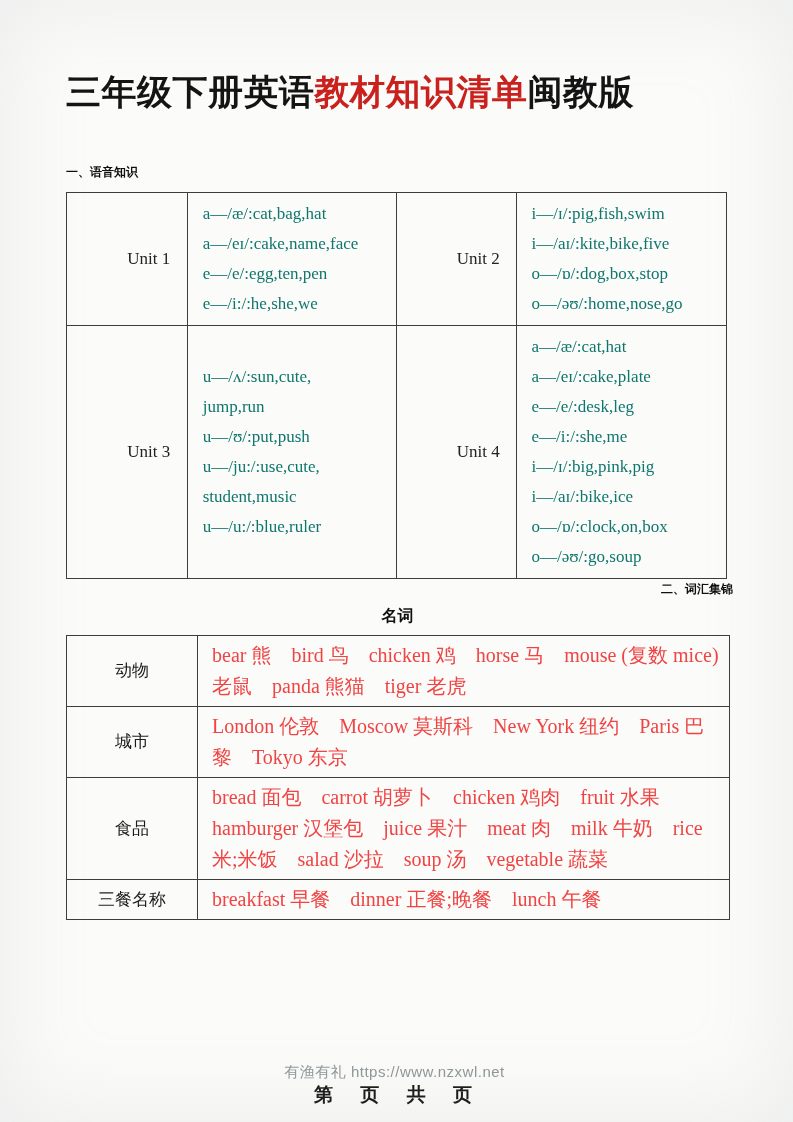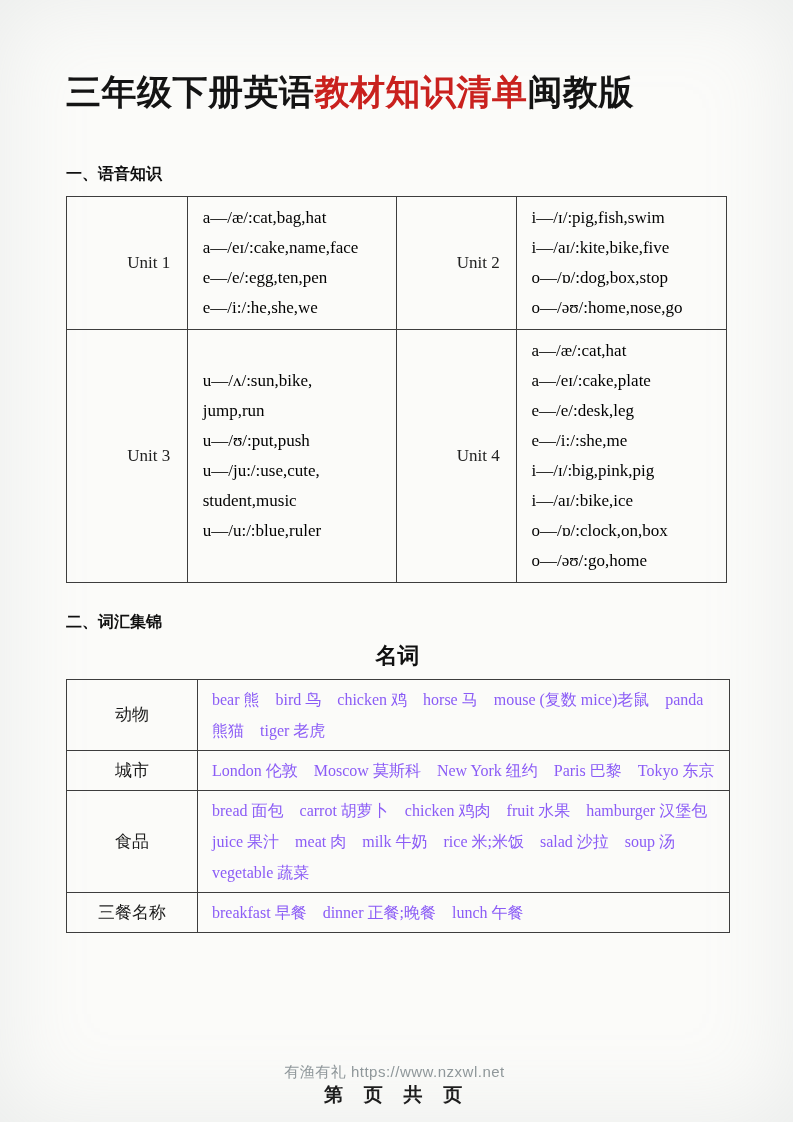--- a/index.html
+++ b/index.html
@@ -22,26 +22,26 @@
     font-size:35px;
     line-height:1.25;
     white-space:nowrap;
     color:#141414;
     letter-spacing:0.5px;
   }
   .title .red{color:#c9211e;}
   .sec-heading{
     font-family:"Liberation Sans","DejaVu Sans",sans-serif;
     font-weight:700;
-    font-size:16px;
+    font-size:12px;
     color:#101010;
     margin:0;
   }
   .sec1-heading{margin-top:50px;}
-  .sec2-heading{margin-top:29px;}
+  .sec2-heading{margin-top:2px;text-align:right;}
   
   .ptable{
     display:table;
     border-collapse:collapse;
     width:660px;
     margin-top:11px;
   }
   .prow{display:table-row;}
   .cell{
     display:table-cell;
@@ -56,63 +56,63 @@
   }
   .lines-cell{padding:6px 4px 6px 15px;}
   .c1{width:112px;}
   .c2{width:216px;}
   .c3{width:110px;}
   .c4{width:222px;}
   .ph-line{
     font-size:17px;
     line-height:30px;
     white-space:nowrap;
-    color:#000000;
+    color:#0f766e;
   }
   
   .subheading{
     width:663px;
     text-align:center;
     font-family:"Liberation Sans","DejaVu Sans",sans-serif;
     font-weight:700;
-    font-size:22px;
+    font-size:16px;
     color:#101010;
     margin:8px 0 8px 0;
   }
   .vtable{
     display:table;
     border-collapse:collapse;
     width:663px;
   }
   .vcat{
     width:130px;
     text-align:center;
     font-size:17px;
     color:#1c1c1c;
   }
   .vwords{
     padding:4px 6px 4px 14px;
-    font-size:16px;
+    font-size:20px;
     line-height:31px;
     white-space:pre-wrap;
-    color:#8b5cf6;
+    color:#ef4444;
   }
   
   .footer-credit{
     position:absolute;left:0;right:4px;top:1063px;
     text-align:center;
     font-family:"Liberation Sans","DejaVu Sans",sans-serif;
     font-size:15px;
     color:#8f979a;
     letter-spacing:.5px;
   }
   .footer-pageinfo{
     position:absolute;left:0;right:4px;top:1082px;
     text-align:center;
-    font-family:Liberation Serif, serif;
+    font-family:Liberation Mono, monospace;
     font-weight:700;
     font-size:19px;
     color:#1d1d1d;
     word-spacing:10px;
     letter-spacing:3px;
   }
 </style>
 </head>
 <body>
 
@@ -135,37 +135,37 @@
       <div class="cell lines-cell c4">
         <div class="ph-line">i—/ɪ/:pig,fish,swim</div>
         <div class="ph-line">i—/aɪ/:kite,bike,five</div>
         <div class="ph-line">o—/ɒ/:dog,box,stop</div>
         <div class="ph-line">o—/əʊ/:home,nose,go</div>
       </div>
     </div>
     <div class="prow">
       <div class="cell unit-cell c1">Unit 3</div>
       <div class="cell lines-cell c2">
-        <div class="ph-line">u—/ʌ/:sun,bike,</div>
+        <div class="ph-line">u—/ʌ/:sun,cute,</div>
         <div class="ph-line">jump,run</div>
         <div class="ph-line">u—/ʊ/:put,push</div>
         <div class="ph-line">u—/ju:/:use,cute,</div>
         <div class="ph-line">student,music</div>
         <div class="ph-line">u—/u:/:blue,ruler</div>
       </div>
       <div class="cell unit-cell c3">Unit 4</div>
       <div class="cell lines-cell c4">
         <div class="ph-line">a—/æ/:cat,hat</div>
         <div class="ph-line">a—/eɪ/:cake,plate</div>
         <div class="ph-line">e—/e/:desk,leg</div>
         <div class="ph-line">e—/i:/:she,me</div>
         <div class="ph-line">i—/ɪ/:big,pink,pig</div>
         <div class="ph-line">i—/aɪ/:bike,ice</div>
         <div class="ph-line">o—/ɒ/:clock,on,box</div>
-        <div class="ph-line">o—/əʊ/:go,home</div>
+        <div class="ph-line">o—/əʊ/:go,soup</div>
       </div>
     </div>
   </div>
 
   <div class="sec-heading sec2-heading">二、词汇集锦</div>
 
   <div class="subheading">名词</div>
 
   <div class="vtable">
     <div class="prow">

